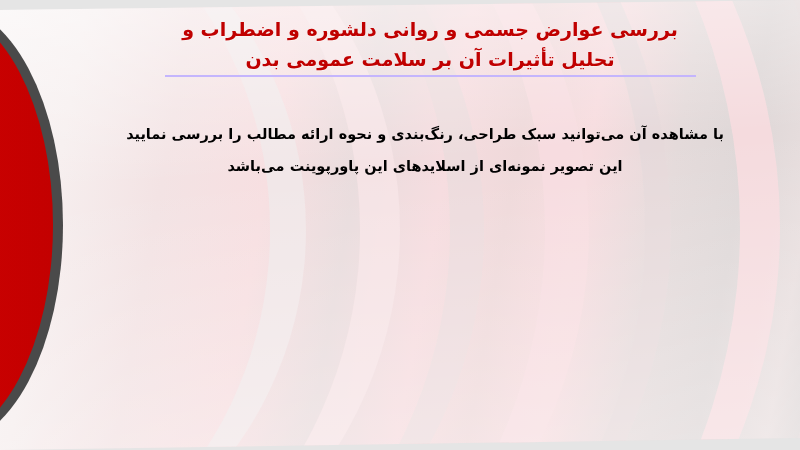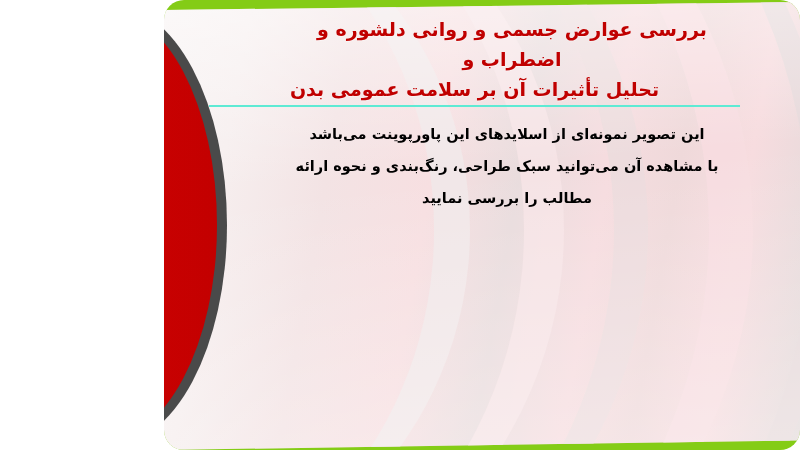--- a/index.html
+++ b/index.html
@@ -2,26 +2,25 @@
 <html lang="fa" dir="rtl"><head>
 <meta charset="utf-8">
 <style>
   html, body {
     margin: 0;
     padding: 0;
     background: #ffffff;
   }
   #slide {
     position: relative;
-    width: 636px;
+    width: 800px;
     height: 450px;
     overflow: hidden;
     font-family: "DejaVu Sans", sans-serif;
-    background: #84cc16;
-    border-radius: 20px;
+    background: #e5e5e5;
   }
 
   
   .bg-plate {
     position: absolute;
     left: 0; top: 0;
     width: 800px; height: 450px;
     background:
       linear-gradient(100deg,
         #f7f2f2 0%,
@@ -92,21 +91,21 @@
     color: #c00000;
     font-size: 19px;
     line-height: 30px;
     font-weight: 700;
     letter-spacing: 0;
     direction: rtl;
     text-shadow: 0 1px 0 rgba(255,255,255,.35);
   }
   .title-line-2 {
     display: inline-block;
-    border-bottom: 2px solid #5eead4;
+    border-bottom: 2px solid #c4b5fd;
     padding: 0 2px 1px 2px;
     width: 527px;
   }
   .title-line-1 { display: block; }
 
   .body {
     position: absolute;
     right: 70px;
     left: 120px;
     top: 118px;
@@ -143,17 +142,17 @@
 
   <div class="ellipse-outline"></div>
   <div class="ellipse-red"></div>
 
   <div class="title">
     <span class="title-line-1">بررسی عوارض جسمی و روانی دلشوره و اضطراب و</span>
     <span class="title-line-2">تحلیل تأثیرات آن بر سلامت عمومی بدن</span>
   </div>
 
   <div class="body">
+    <p>با مشاهده آن می‌توانید سبک طراحی، رنگ‌بندی و نحوه ارائه مطالب را بررسی نمایید</p>
     <p>این تصویر نمونه‌ای از اسلایدهای این پاورپوینت می‌باشد</p>
-    <p>با مشاهده آن می‌توانید سبک طراحی، رنگ‌بندی و نحوه ارائه مطالب را بررسی نمایید</p>
   </div>
 
 </div>
 
 </body></html>

